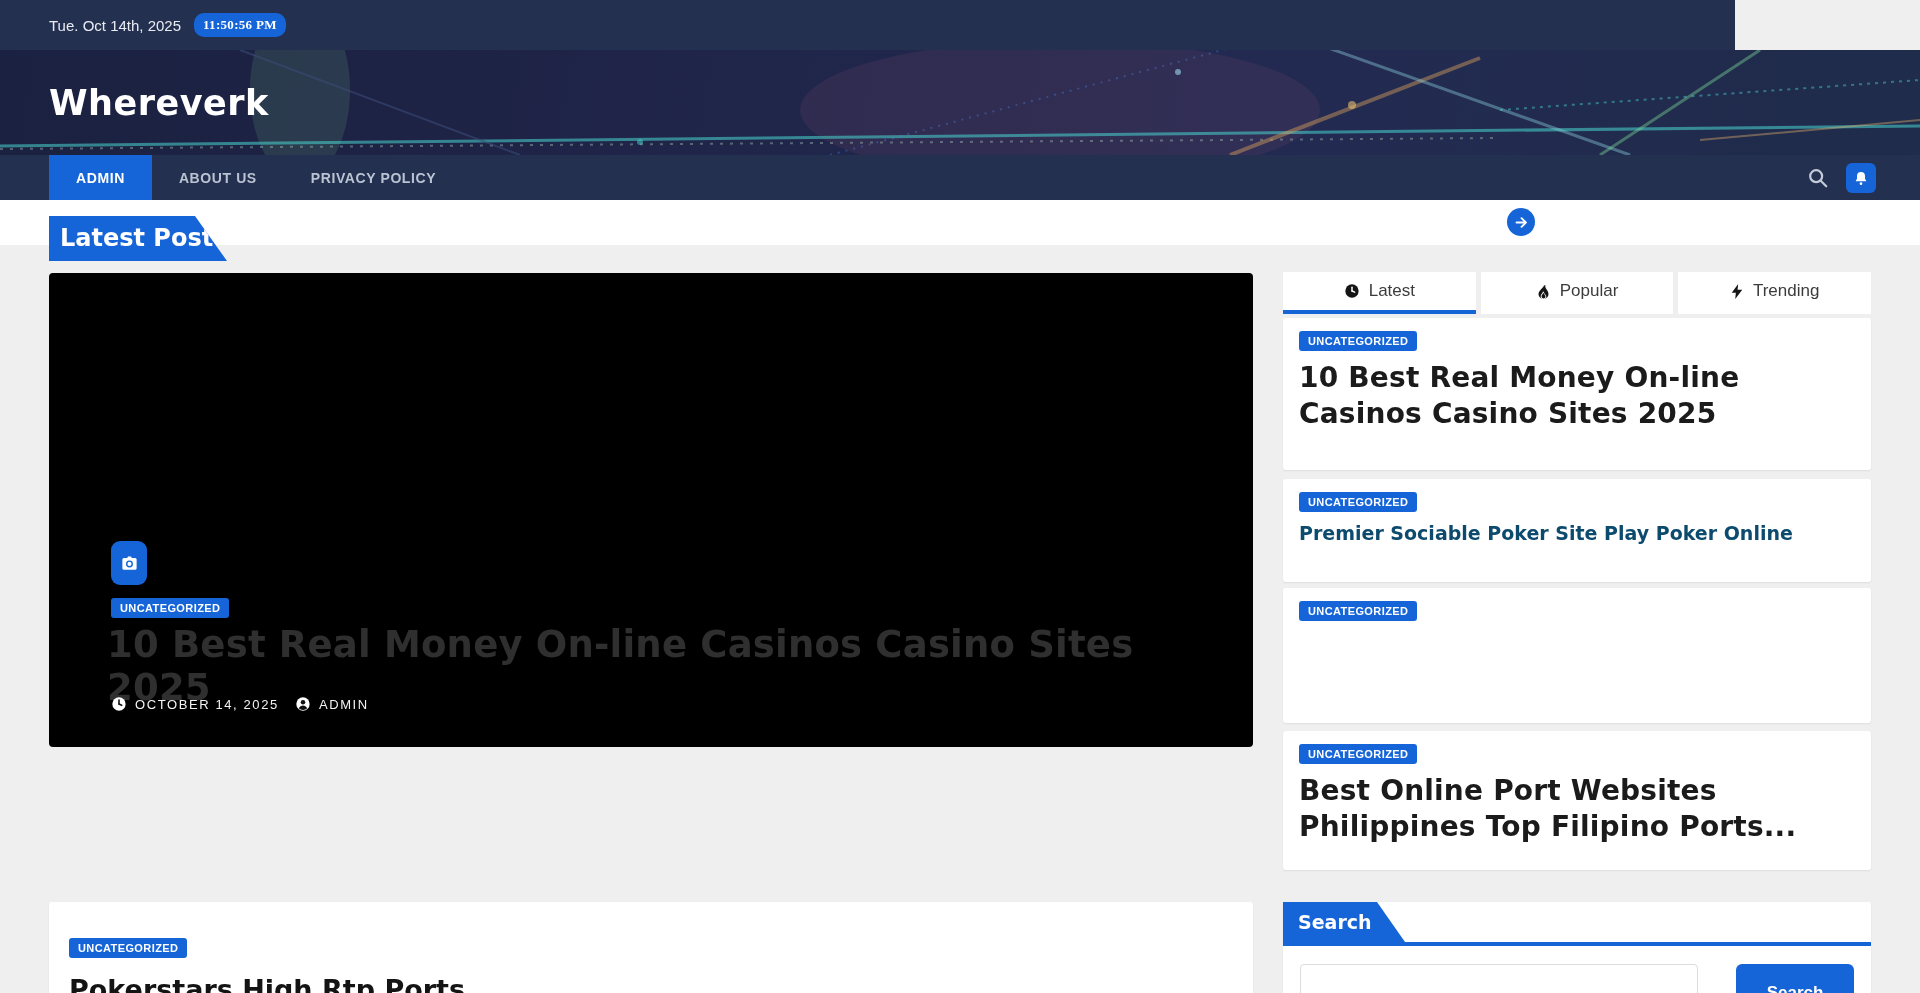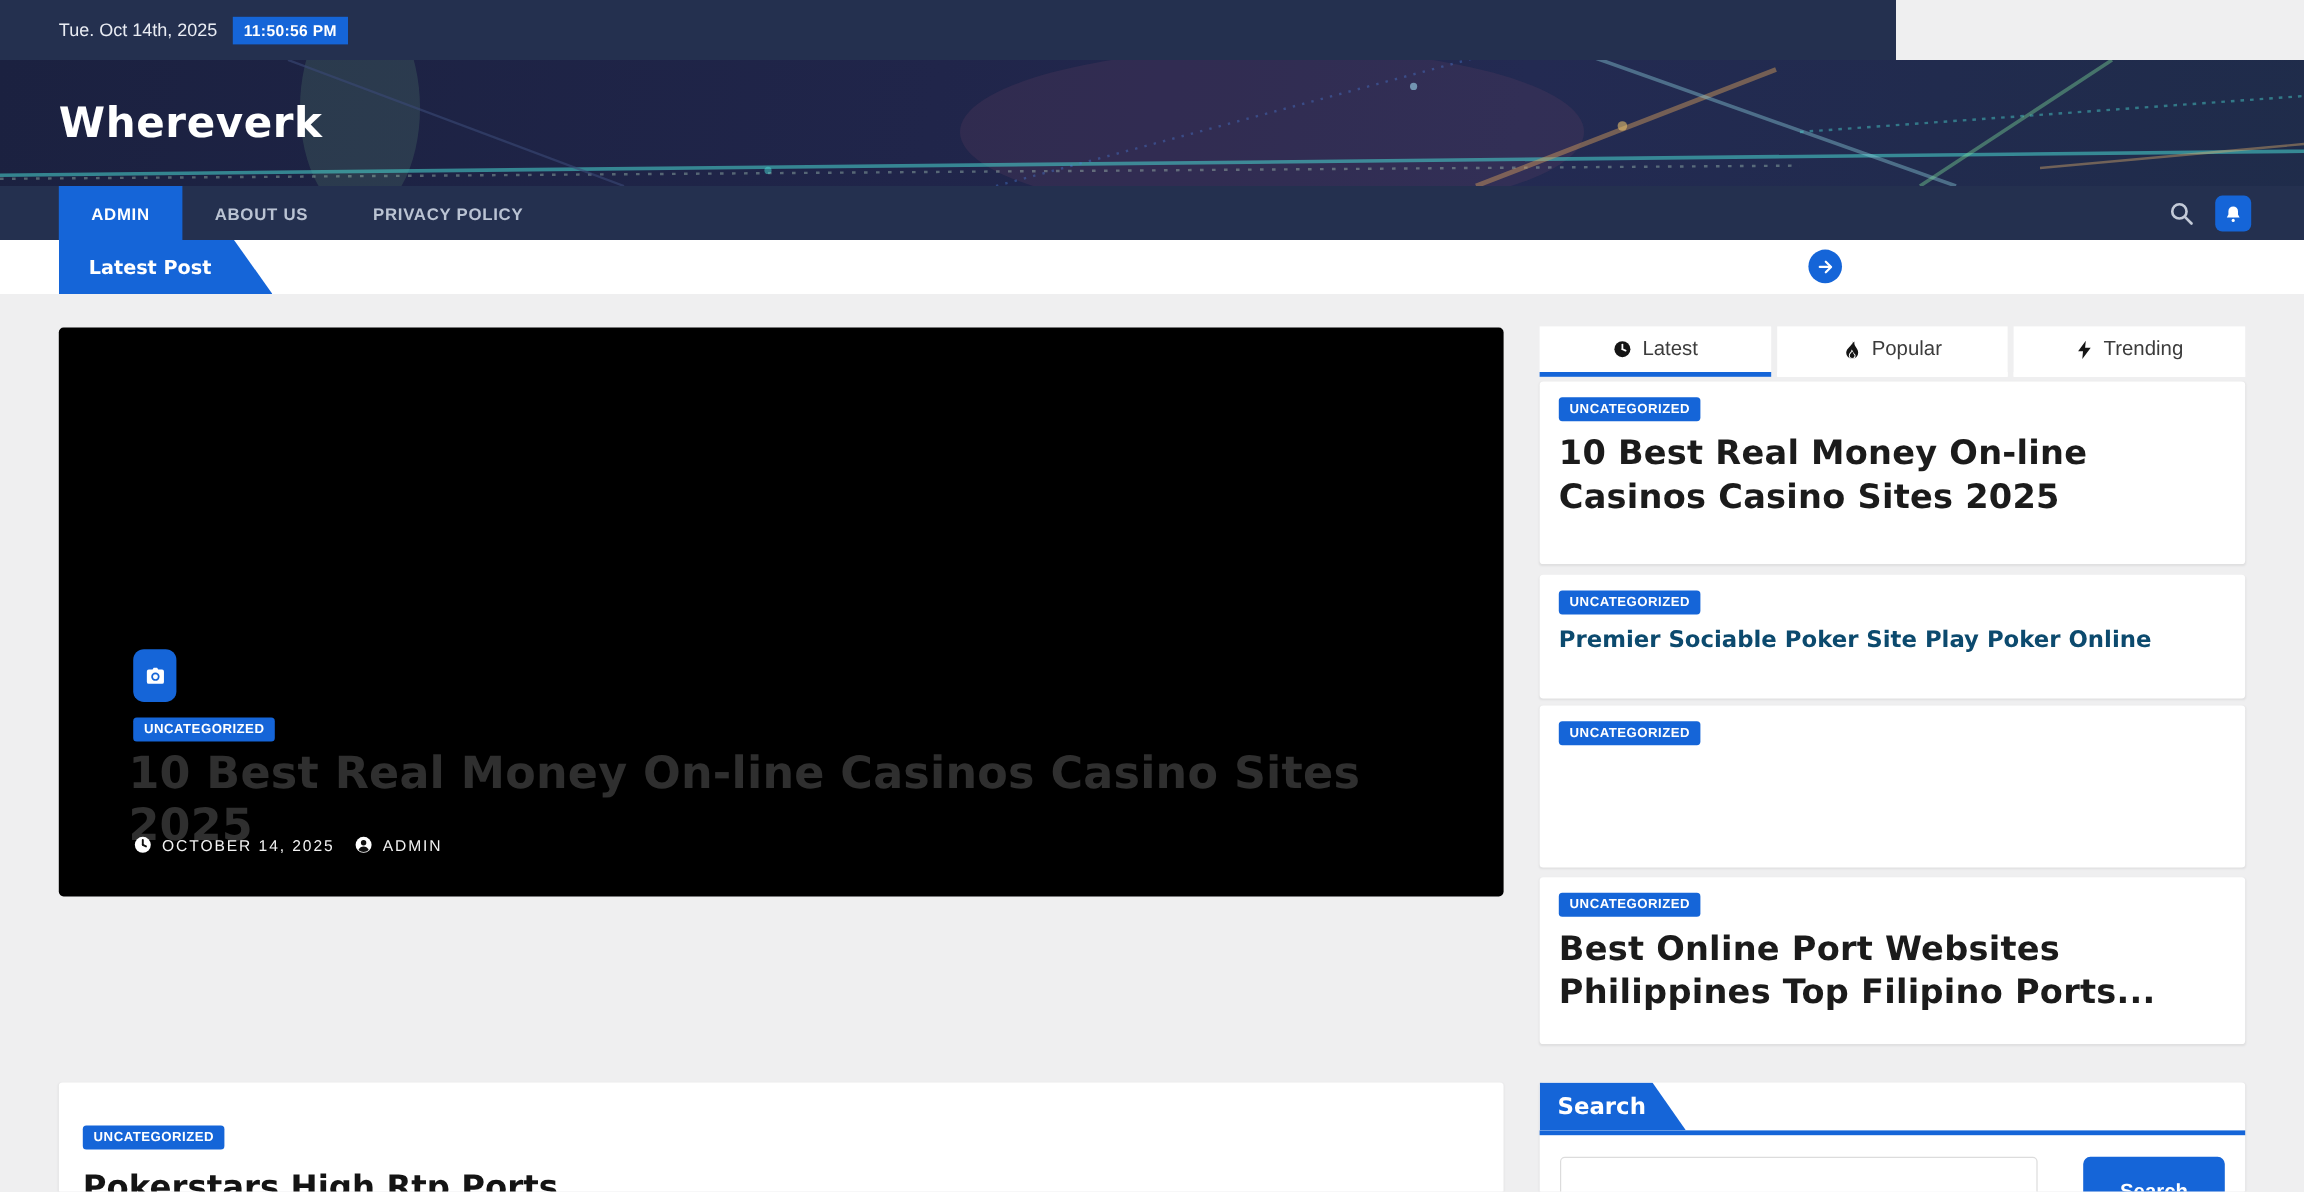--- a/index.html
+++ b/index.html
@@ -4,27 +4,27 @@
 <style>
   html, body { margin: 0; padding: 0; }
   body {
     width: 1920px; height: 993px; overflow: hidden; position: relative;
     background: #efeff0;
     font-family: "Liberation Sans", "DejaVu Sans", sans-serif;
   }
 
   
   .topbar {
-    position: absolute; top: 0; left: 0; width: 1580px; height: 50px;
+    position: absolute; top: 0; left: 0; width: 1735px; height: 50px;
     background: #24304f; display: flex; align-items: center; padding-left: 49px; box-sizing: border-box;
   }
   .topbar .date { color: #e9ecf3; font-size: 15px; }
   .topbar .time-badge {
     margin-left: 13px; background: #1565d8; color: #fff; font-weight: bold;
-    font-size: 13px; padding: 4px 9px; border-radius: 0; letter-spacing: .3px;
+    font-size: 13px; padding: 4px 9px; border-radius: 10px; letter-spacing: .3px; font-family: Liberation Serif, serif;
   }
 
   
   .banner {
     position: absolute; top: 50px; left: 0; width: 1920px; height: 105px;
     background: linear-gradient(100deg, #1b2140 0%, #20254a 40%, #232a52 65%, #1f2c4a 100%);
     overflow: hidden;
     padding-left: 26px;
   }
   .banner svg.mesh { position: absolute; top: 0; left: 0; }
@@ -47,23 +47,23 @@
   .nav-right { position: absolute; right: 44px; top: 0; height: 45px; display: flex; align-items: center; gap: 17px; }
   .nav-search { width: 22px; height: 22px; cursor: pointer; }
   .bell-btn {
     width: 30px; height: 30px; background: #1565d8; border-radius: 6px;
     display: flex; align-items: center; justify-content: center; cursor: pointer;
   }
 
   
   .ticker { position: absolute; top: 200px; left: 0; width: 1920px; height: 45px; background: #ffffff; }
   .ribbon {
-    position: absolute; left: 49px; top: 0; height: 45px; width: 178px;
-    background: #1565d8; color: #fff; font-weight: bold; font-size: 16px;
-    line-height: 45px; padding-left: 25px; box-sizing: border-box;
+    position: absolute; left: 49px; top: 16px; height: 45px; width: 178px;
+    background: #1565d8; color: #fff; font-weight: bold; font-size: 24px;
+    line-height: 45px; padding-left: 11px; box-sizing: border-box;
     clip-path: polygon(0 0, calc(100% - 32px) 0, 100% 100%, 0 100%);
     font-family: "DejaVu Sans", "Liberation Sans", sans-serif;
   }
   .ticker-next {
     position: absolute; left: 1507px; top: 8px; width: 28px; height: 28px; border-radius: 50%;
     background: #1565d8; display: flex; align-items: center; justify-content: center; cursor: pointer;
   }
 
   
   .main { position: absolute; top: 245px; left: 0; width: 1920px; height: 900px; }

